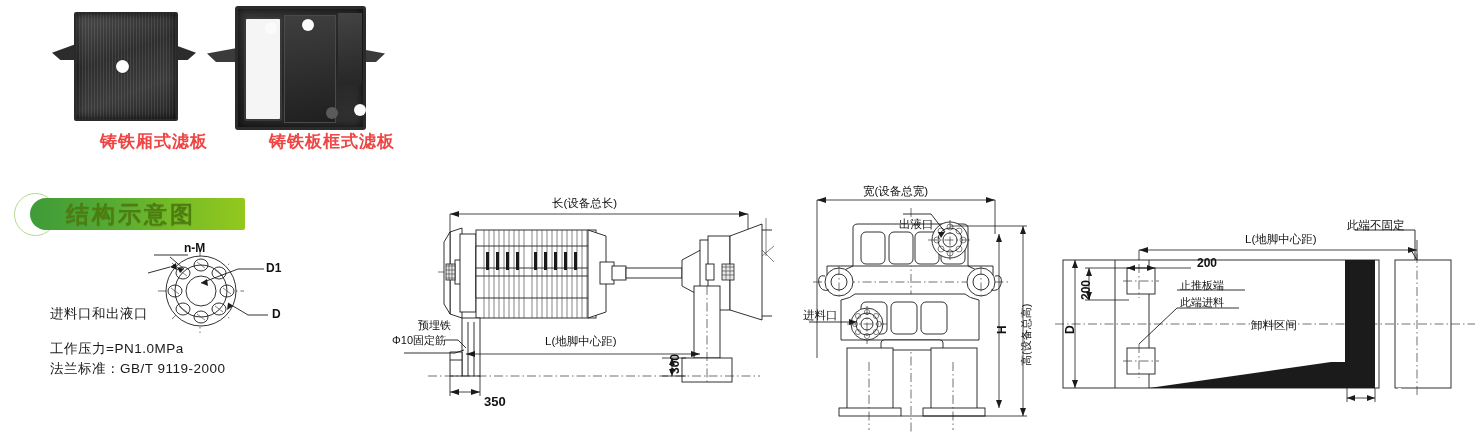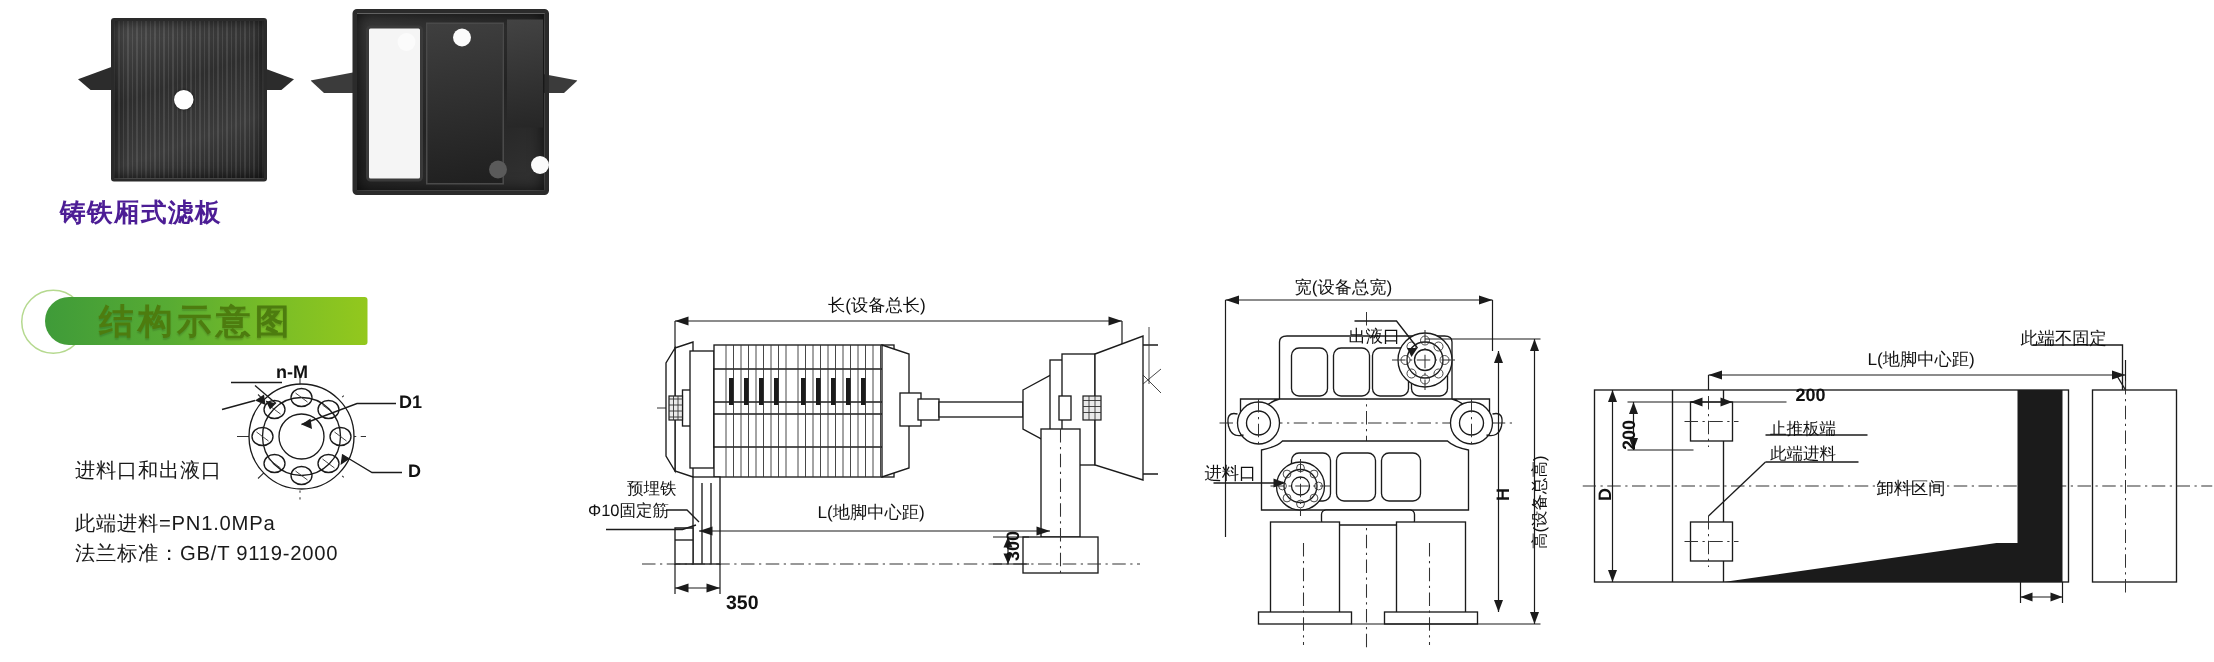--- a/index.html
+++ b/index.html
@@ -7,22 +7,22 @@
     width:1476px;height:441px;position:relative;overflow:hidden;
     font-family:"Liberation Sans","DejaVu Sans",sans-serif;
     color:#1a1a1a;
   }
   .abs{position:absolute;}
 
   
   #photos{left:0;top:0;width:440px;height:160px;}
   .photo-wrap{position:absolute;}
   .photo-cap{
-    position:absolute;text-align:left;font-size:17px;font-weight:700;
-    color:#4c1d95;letter-spacing:1px;white-space:nowrap;
+    position:absolute;text-align:right;font-size:17px;font-weight:700;
+    color:#ef4444;letter-spacing:1px;white-space:nowrap;
   }
 
   
   #plate1{left:58px;top:8px;width:132px;height:115px;}
   #plate1 .body{
     position:absolute;left:16px;top:4px;width:100px;height:105px;
     background:
       repeating-linear-gradient(90deg, rgba(255,255,255,.10) 0 1px, rgba(0,0,0,0) 1px 3px),
       linear-gradient(160deg,#4b4b4b 0%,#2e2e2e 40%,#3b3b3b 70%,#242424 100%);
     border:2px solid #2a2a2a;border-radius:2px;
@@ -123,20 +123,21 @@
     <div class="frame">
       <div class="inner-void"></div>
       <div class="inner-dark"></div>
       <div class="inner-dark2"></div>
       <div class="hole h1"></div>
       <div class="hole h2"></div>
       <div class="hole h3"></div>
       <div class="hole h4"></div>
     </div>
   </div>
+  <div class="photo-cap" style="left:215px;top:130px;width:180px;">铸铁板框式滤板</div>
 </div>
 
 <div class="abs" id="banner">
   <div class="ring"></div>
   <div class="pill"></div>
   <div class="btxt">结构示意图</div>
 </div>
 
 <div class="abs" style="left:140px;top:243px;width:140px;height:95px;">
   <svg width="140" height="95" viewBox="0 0 140 95">
@@ -171,21 +172,21 @@
       <path class="blk" d="M61 40 l6 -4 l1 7 z"></path>
       <path class="blk" d="M88 60 l-1 7 l6 -4 z"></path>
     </g>
   </svg>
   <span class="dlabel" style="left:12px;top:-2px;font-size:12px;">n-M</span>
   <span class="dlabel" style="left:94px;top:18px;font-size:12px;">D1</span>
   <span class="dlabel" style="left:100px;top:64px;font-size:12px;">D</span>
 </div>
 
 <span class="note" id="note-port">进料口和出液口</span>
-<span class="note" id="note-press">此端进料=PN1.0MPa</span>
+<span class="note" id="note-press">工作压力=PN1.0MPa</span>
 <span class="note" id="note-std">法兰标准：GB/T 9119-2000</span>
 
 <div class="abs" style="left:400px;top:190px;width:400px;height:250px;">
   <svg width="400" height="250" viewBox="0 0 400 250">
 
     <g>
       <path class="dim" d="M50 24 L348 24"></path>
       <path class="blk" d="M50 24 l9 -3 l0 6 z"></path>
       <path class="blk" d="M348 24 l-9 -3 l0 6 z"></path>
       <path class="dim" d="M50 24 L50 44"></path>

